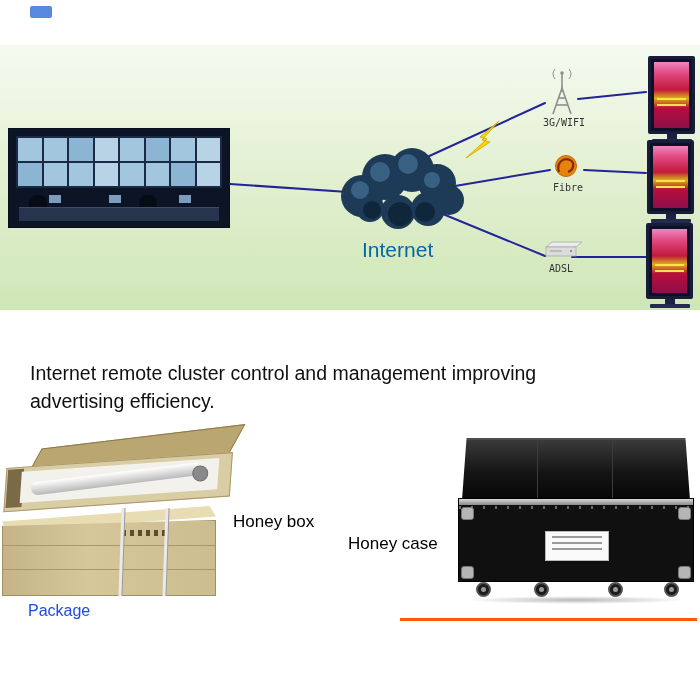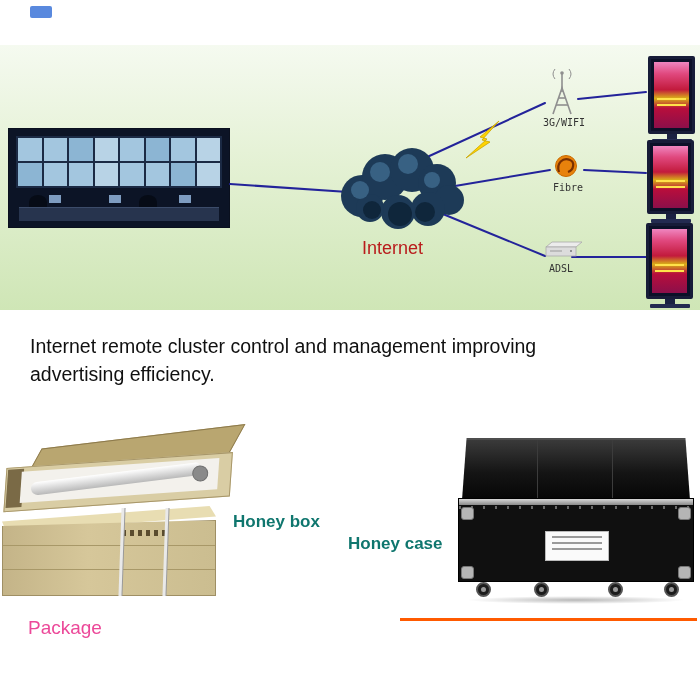--- a/index.html
+++ b/index.html
@@ -31,24 +31,24 @@
   .kiosk{position:absolute;width:47px;box-sizing:border-box;}
   .kiosk .frame{border:3px solid #171c38;background:#0c1028;padding:3px;border-radius:2px;}
   .kiosk .screen{position:relative;width:100%;overflow:hidden;
         background:linear-gradient(180deg,#ef86c0 0%,#e0487e 18%,#c21a3c 42%,
                    #d8b018 55%,#b80e3c 70%,#8c0f4a 100%);}
   .ad-line{position:absolute;left:8%;width:84%;height:2px;background:#ffe24a;}
   .kiosk .stand{width:10px;height:5px;background:#1a2142;margin:0 auto;}
   .kiosk .foot{width:40px;height:4px;background:#232a50;margin:0 auto;border-radius:1px;}
 
   
-  .internet-label{position:absolute;left:362px;top:238px;font-size:18px;color:#b91c1c;}
-
-  
-  .caption{position:absolute;left:30px;top:332px;width:565px;font-size:19.5px;
+  .internet-label{position:absolute;left:362px;top:238px;font-size:21px;color:#0369a1;}
+
+  
+  .caption{position:absolute;left:30px;top:359px;width:565px;font-size:19.5px;
            line-height:1.45;color:#101010;}
 
   
   .honey-open{position:absolute;left:4px;top:438px;width:232px;height:70px;
               transform:rotate(-4deg);}
   .ho-lid{position:absolute;left:34px;top:0;width:196px;height:26px;background:#b9a670;
           border:1px solid #8d7a4c;transform:skewX(-35deg) rotate(-3deg);}
   .ho-body{position:absolute;left:0;top:22px;width:225px;height:42px;background:#d9cda4;
            border:1px solid #a8976a;transform:skewX(-8deg);}
   .ho-shade{position:absolute;left:2px;top:24px;width:16px;height:38px;background:#7a6a46;
@@ -66,21 +66,21 @@
   .hc-front{position:absolute;left:0;top:14px;width:100%;height:76px;
             background:linear-gradient(90deg,#c4b488,#d6c79a 40%,#cbbd90);
             border:1px solid #9f8f64;box-sizing:border-box;
             clip-path:polygon(0 8%,100% 0,100% 100%,0 100%);}
   .hc-seam{position:absolute;left:0;width:100%;height:1px;background:#a89868;}
   .hc-strap{position:absolute;top:2px;width:3px;height:88px;background:#e9e9e9;
             box-shadow:1px 0 0 #9a9a9a;transform:rotate(2deg);}
   .hc-marks{position:absolute;left:120px;top:24px;width:46px;height:6px;
             background:repeating-linear-gradient(90deg,#5a4c2e 0 4px,transparent 4px 8px);}
 
-  .label-green{position:absolute;font-size:17px;font-weight:bold;color:#0f766e;}
+  .label-green{position:absolute;font-size:17px;font-weight:normal;color:#000000;}
 
   .flight-case{position:absolute;left:458px;top:438px;width:238px;height:168px;}
   .fc-lid{position:absolute;left:4px;top:0;width:228px;height:60px;
           background:linear-gradient(180deg,#3a3a3a 0%,#141414 55%,#060606 100%);
           clip-path:polygon(2% 0,98% 0,100% 100%,0 100%);border-top:2px solid #4d4d4d;}
   .fc-lid .seam{position:absolute;top:0;width:1px;height:100%;background:#3c3c3c;}
   .fc-body{position:absolute;left:0;top:60px;width:236px;height:84px;background:#101010;
            border:1px solid #000;box-sizing:border-box;}
   .fc-rail{position:absolute;left:0;top:0;width:100%;height:6px;
            background:linear-gradient(180deg,#d8d8d8,#8a8a8a);}
@@ -91,21 +91,21 @@
   .fc-label{position:absolute;left:86px;top:32px;width:64px;height:30px;background:#fafafa;
             border:1px solid #bbb;box-sizing:border-box;}
   .fc-label i{display:block;height:2px;background:#9a9a9a;margin:4px 6px 0 6px;}
   .fc-wheel{position:absolute;top:144px;width:15px;height:15px;border-radius:50%;
             background:#1c1c1c;border:2px solid #555;box-sizing:border-box;}
   .fc-wheel::after{content:"";position:absolute;left:3px;top:3px;width:5px;height:5px;
                    border-radius:50%;background:#999;}
   .fc-shadow{position:absolute;left:8px;top:158px;width:220px;height:8px;border-radius:50%;
              background:radial-gradient(ellipse at center,rgba(0,0,0,.28),transparent 70%);}
 
-  .package-label{position:absolute;left:28px;top:617px;font-size:19px;color:#ec4899;}
+  .package-label{position:absolute;left:28px;top:602px;font-size:16px;color:#1d4ed8;}
   .accent-line{position:absolute;left:400px;top:618px;width:297px;height:3px;background:#ff5a00;}
 
   .svgdiag{position:absolute;left:0;top:0;}
   text.iconlbl{font-family:"DejaVu Sans Mono",monospace;font-size:10px;fill:#333;}
 </style>
 </head>
 <body>
 
 <div id="stage">
 

